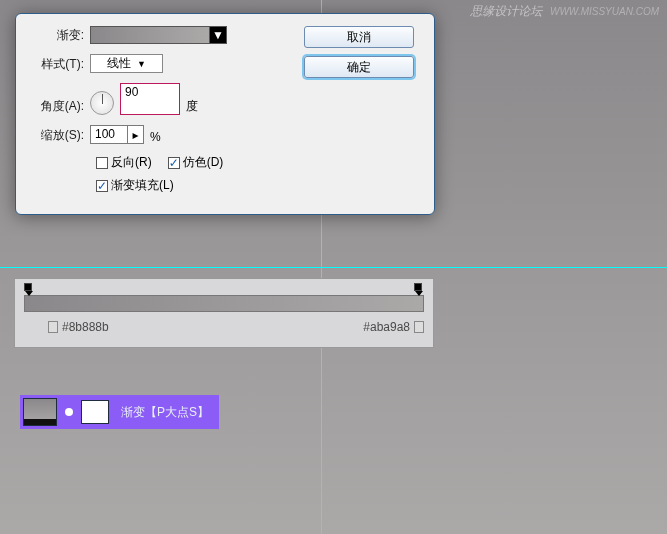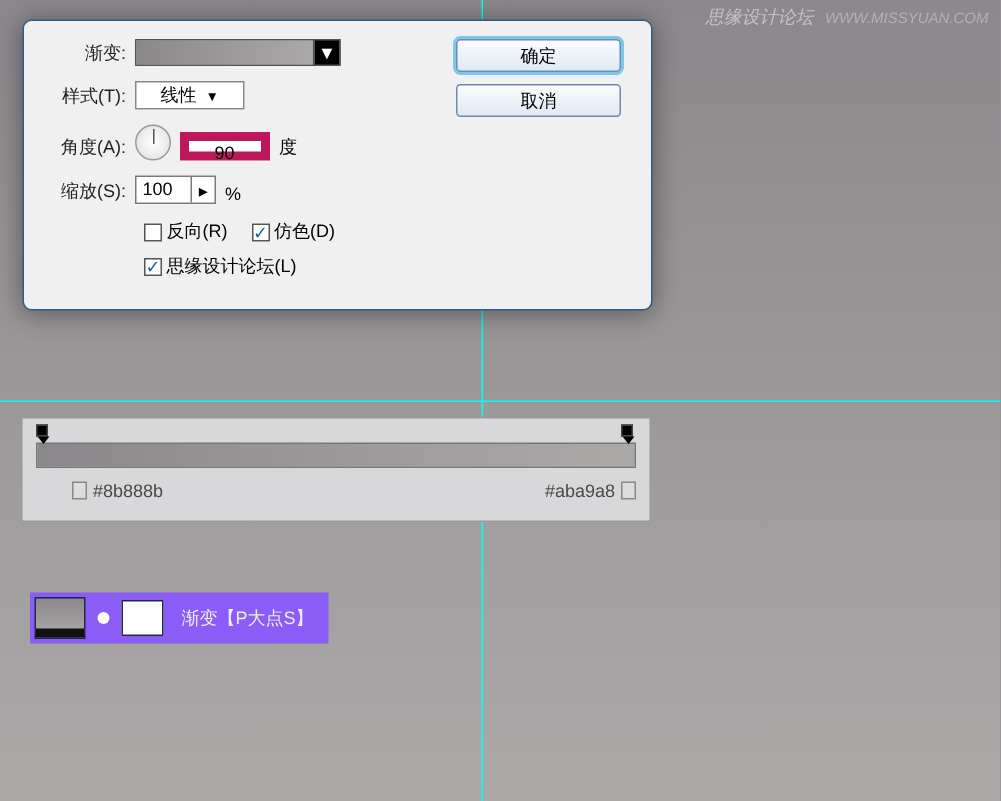--- a/index.html
+++ b/index.html
@@ -18,21 +18,21 @@
   .left-col { flex: 1; }
   .right-col { width: 120px; }
   .row { display: flex; align-items: flex-end; margin-bottom: 10px; }
   .row-label { width: 60px; text-align: right; padding-right: 6px; color: #222; }
   .grad-swatch { width: 120px; height: 18px; border: 1px solid #555; background: linear-gradient(90deg,#8b888b,#aba9a8); display:inline-block; }
   .dd-btn { width:18px; height:18px; border:1px solid #555; background:#000; color:#fff; display:inline-flex; align-items:center; justify-content:center; margin-left:-1px; }
   .select { display:inline-flex; align-items:center; height:19px; border:1px solid #888; background:#fff; padding:0 16px; }
   .select-arrow { margin-left:6px; font-size:9px; }
   .dial { width:24px; height:24px; border:1px solid #999; border-radius:50%; background: radial-gradient(circle at 50% 50%, #fff, #ddd); position:relative; margin-right:6px; }
   .dial::after { content:""; position:absolute; left:50%; top:2px; width:1px; height:10px; background:#555; }
-  .num-input { width:60px; height:19px; border:6px solid #be185d; background:#fff; padding:0 17px; line-height:17px; }
+  .num-input { width:60px; height:32px; border:1px solid #be185d; background:#fff; padding:0 4px; line-height:17px; }
   .unit { margin-left:6px; }
   .scale-box { display:inline-flex; align-items:center; border:1px solid #7a7a7a; background:#fff; height:19px; }
   .scale-val { width:36px; padding:4px 4px; line-height:17px; }
   .scale-arrow { width:16px; height:17px; border-left:1px solid #7a7a7a; display:flex; align-items:center; justify-content:center; }
   .check-row { margin-left:66px; display:flex; gap:16px; margin-bottom:6px; }
   .cb { display:inline-flex; align-items:center; gap:3px; }
   .cb-box { width:12px; height:12px; border:1px solid #555; background:#fff; display:inline-flex; align-items:center; justify-content:center; color:#1a5fb4; font-size:10px; }
   .btn { width:110px; height:22px; background: linear-gradient(#fbfdff, #dfe8f3); border:1px solid #6d8ab0; border-radius:3px; display:flex; align-items:center; justify-content:center; margin-bottom:8px; }
   .btn.ok { box-shadow:0 0 0 2px #7fc6ef; }
 
@@ -106,30 +106,30 @@
               <span>✓</span>
             </span>
             <span>仿色(D)</span>
           </label>
       </div>
       <div class="check-row">
         <label class="cb">
             <span class="cb-box">
               <span>✓</span>
             </span>
-            <span>思缘设计论坛(L)</span>
+            <span>渐变填充(L)</span>
           </label>
       </div>
     </div>
     <div class="right-col">
+      <div class="btn">
+          <span>取消</span>
+        </div>
       <div class="btn ok">
           <span>确定</span>
-        </div>
-      <div class="btn">
-          <span>取消</span>
         </div>
     </div>
   </div>
 </div>
 
 <div class="editor-panel">
   <div class="stops-row">
     <div class="stop" style="left:0">
         <span class="cap"></span>
         <div class="tip"></div>

